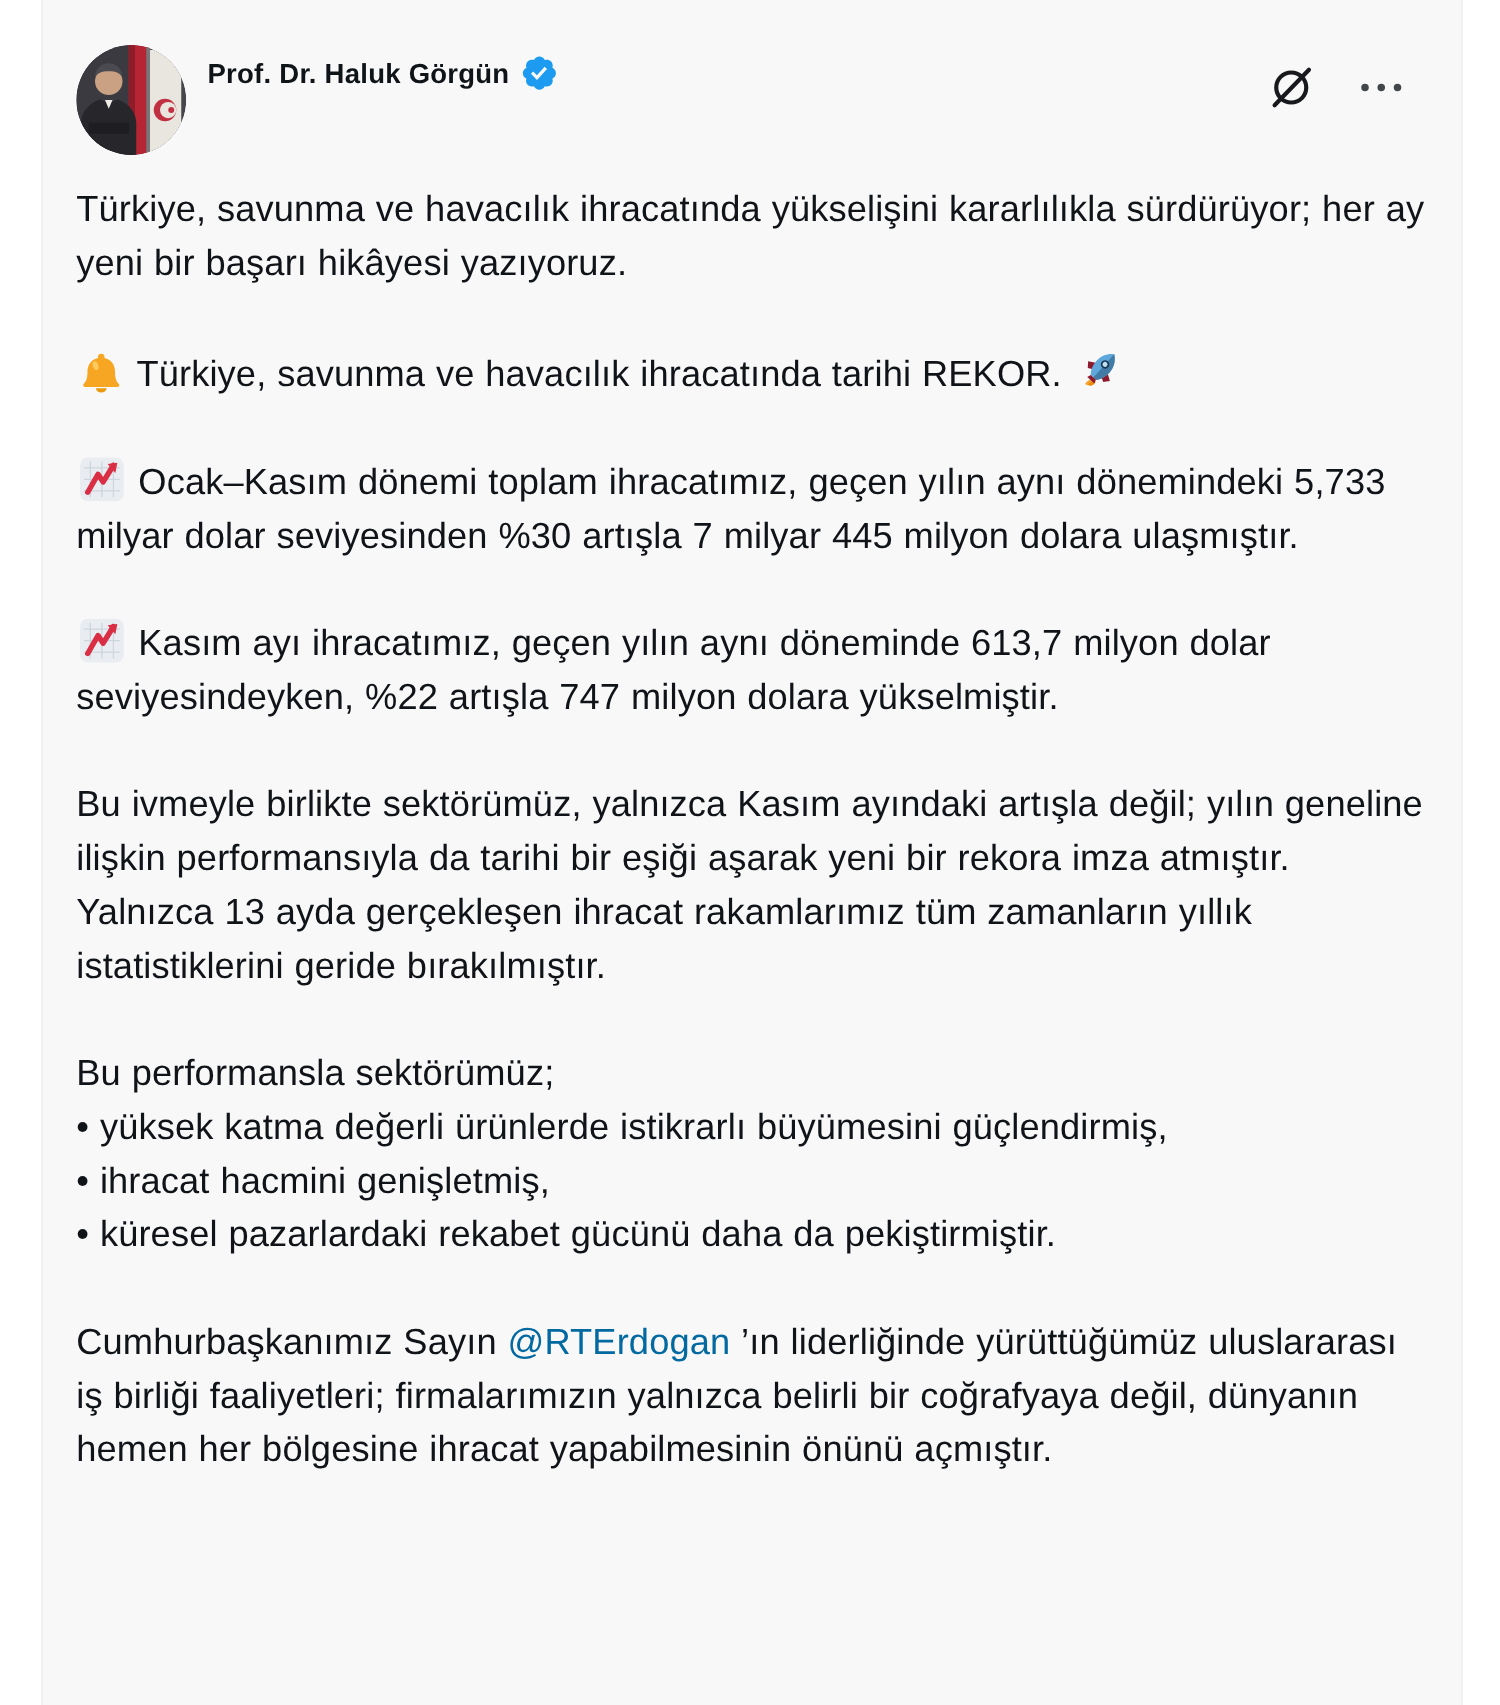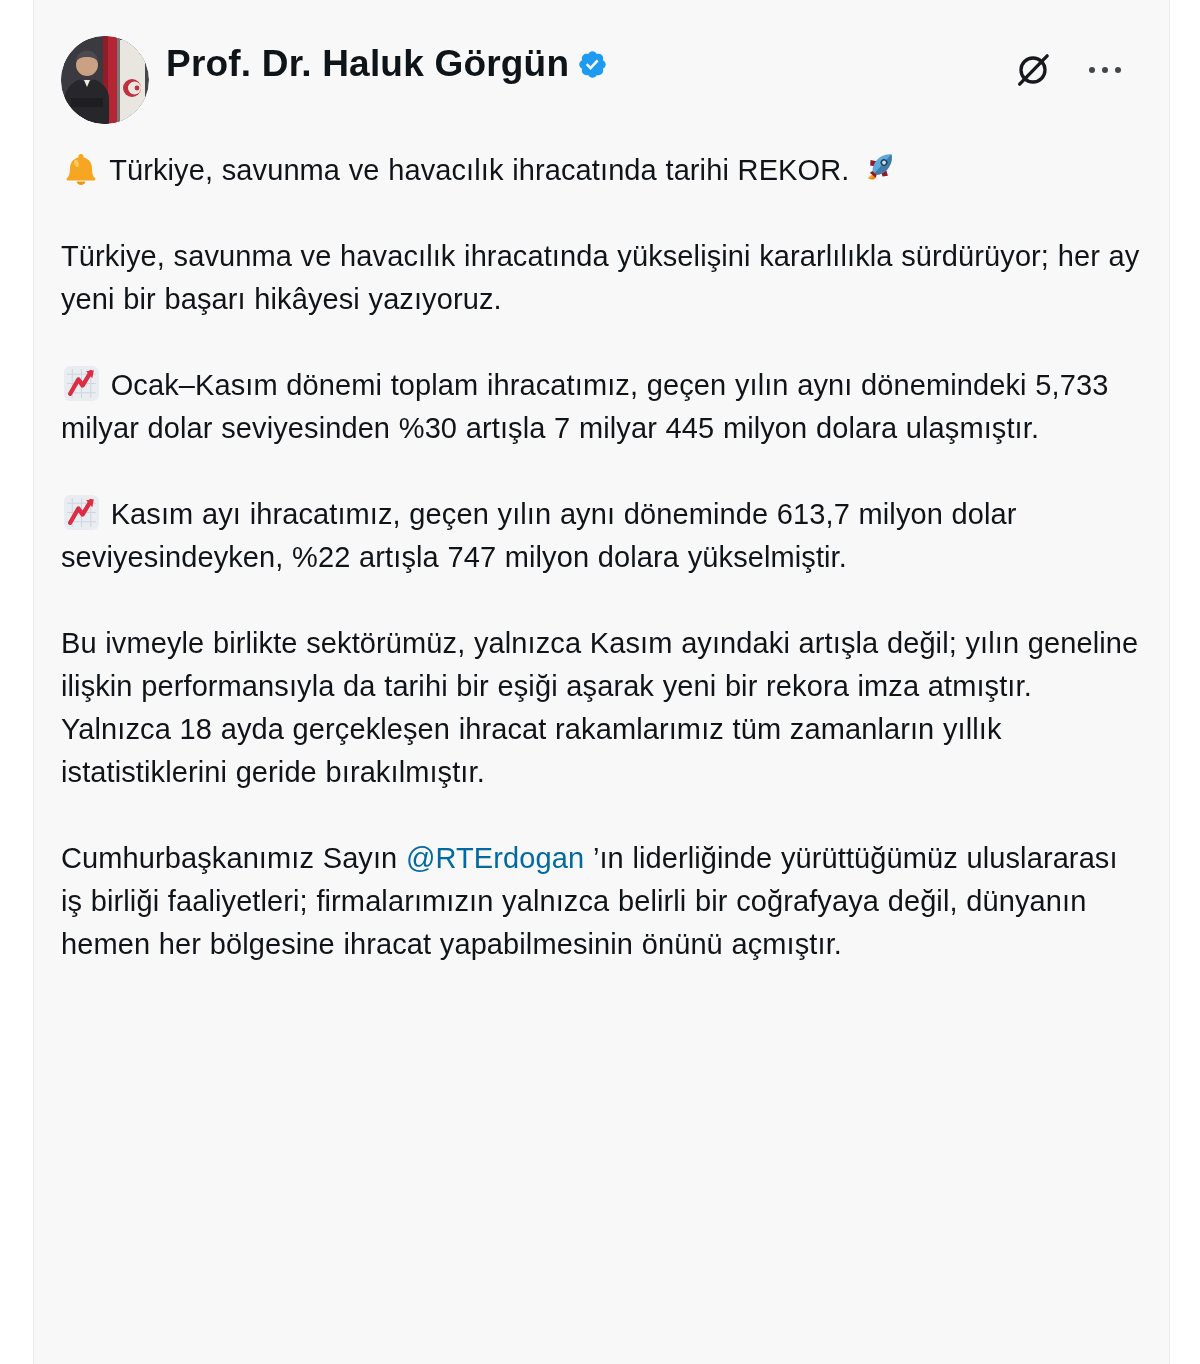--- a/index.html
+++ b/index.html
@@ -41,21 +41,21 @@
   .user-info {
     margin-left: 17px;
     padding-top: 7px;
   }
   .name-row {
     display: flex;
     align-items: center;
     gap: 8px;
   }
   .display-name {
-    font-size: 37px;
+    font-size: 22px;
     font-weight: bold;
     color: #0f1419;
     letter-spacing: 0.2px;
     cursor: pointer;
   }
   .verified-badge {
     width: 31px;
     height: 31px;
     display: inline-block;
   }
@@ -160,37 +160,37 @@
           <svg width="40" height="14" viewBox="0 0 40 14">
             <circle cx="7" cy="7" r="3" fill="#42464b"></circle>
             <circle cx="20" cy="7" r="3" fill="#42464b"></circle>
             <circle cx="33" cy="7" r="3" fill="#42464b"></circle>
           </svg>
         </button>
       </div>
     </div>
 
     <div class="tweet-body">
+        <p class="tweet-paragraph">Türkiye, savunma ve havacılık ihracatında yükselişini kararlılıkla sürdürüyor; her ay yeni bir başarı hikâyesi yazıyoruz.</p>
         <p class="tweet-paragraph"><svg class="inline-emoji" width="36" height="36" viewBox="0 0 36 36">
     <path fill="#f6a623" d="M18 3c1.5 0 2.6 1 2.6 2.4v1C25.8 7.5 29 11.7 29 17.2c0 6.5 1.6 8.6 3 9.8 1 .9.4 2.5-1 2.5H5c-1.4 0-2-1.6-1-2.5 1.4-1.2 3-3.3 3-9.8C7 11.7 10.2 7.5 15.4 6.4v-1C15.4 4 16.5 3 18 3z"></path>
     <path fill="#eb9a10" d="M18 34c-2.2 0-4-1.5-4.4-3.5h8.8C22 32.5 20.2 34 18 34z"></path>
     <ellipse fill="#ffc95c" cx="13.5" cy="12.5" rx="2.2" ry="3.6" transform="rotate(-18 13.5 12.5)"></ellipse>
   </svg> Türkiye, savunma ve havacılık ihracatında tarihi REKOR. <svg class="inline-emoji" width="40" height="40" viewBox="0 0 40 40">
     <g transform="rotate(42 20 20)">
       <path fill="#f4a32c" d="M20 30c-2 2.6-1.4 6.4-1.4 6.4s3-.4 4.6-2.6c1.2-1.7.8-4.4.8-4.4z"></path>
       <path fill="#e8890c" d="M21.5 31.5c-1 1.4-.8 3.6-.8 3.6s1.7-.3 2.6-1.5c.7-1 .4-2.5.4-2.5z"></path>
       <path fill="#8e1b2d" d="M13.5 18l-5.2 3.2 3.4 4.2 4.4-2.4zM26.5 18l5.2 3.2-3.4 4.2-4.4-2.4z"></path>
       <path fill="#5fa8dc" d="M20 3c4.6 3.2 7 8.3 7 13.6 0 4.7-1.7 9-4.2 11.4h-5.6C14.7 25.6 13 21.3 13 16.6 13 11.3 15.4 6.2 20 3z"></path>
       <path fill="#417ba6" d="M20 3c4.6 3.2 7 8.3 7 13.6 0 4.7-1.7 9-4.2 11.4H20z"></path>
       <circle cx="20" cy="14" r="3.4" fill="#1e3a52"></circle>
       <circle cx="20" cy="14" r="2" fill="#bfe0f2"></circle>
       <path fill="#8e1b2d" d="M17.2 28h5.6l1 3h-7.6z"></path>
     </g>
   </svg></p>
-        <p class="tweet-paragraph">Türkiye, savunma ve havacılık ihracatında yükselişini kararlılıkla sürdürüyor; her ay yeni bir başarı hikâyesi yazıyoruz.</p>
         <p class="tweet-paragraph"><svg class="inline-emoji" width="37" height="37" viewBox="0 0 36 36">
     <rect x="1" y="1" width="34" height="34" rx="6" fill="#e9edf1"></rect>
     <g stroke="#cdd6de" stroke-width="1">
       <line x1="9" y1="4" x2="9" y2="32"></line>
               <line x1="18" y1="4" x2="18" y2="32"></line>
               <line x1="27" y1="4" x2="27" y2="32"></line>
       <line x1="4" y1="9" x2="32" y2="9"></line>
               <line x1="4" y1="18" x2="32" y2="18"></line>
               <line x1="4" y1="27" x2="32" y2="27"></line>
     </g>
@@ -203,18 +203,19 @@
       <line x1="9" y1="4" x2="9" y2="32"></line>
               <line x1="18" y1="4" x2="18" y2="32"></line>
               <line x1="27" y1="4" x2="27" y2="32"></line>
       <line x1="4" y1="9" x2="32" y2="9"></line>
               <line x1="4" y1="18" x2="32" y2="18"></line>
               <line x1="4" y1="27" x2="32" y2="27"></line>
     </g>
     <path d="M7 28 L15 14 L19 20 L27 7" fill="none" stroke="#d92e44" stroke-width="4.2" stroke-linecap="round" stroke-linejoin="round"></path>
     <path d="M22.5 6 L30 5 L28.5 13 Z" fill="#d92e44"></path>
   </svg> Kasım ayı ihracatımız, geçen yılın aynı döneminde 613,7 milyon dolar seviyesindeyken, %22 artışla 747 milyon dolara yükselmiştir.</p>
-        <p class="tweet-paragraph">Bu ivmeyle birlikte sektörümüz, yalnızca Kasım ayındaki artışla değil; yılın geneline ilişkin performansıyla da tarihi bir eşiği aşarak yeni bir rekora imza atmıştır. Yalnızca 18 ayda gerçekleşen ihracat rakamlarımız tüm zamanların yıllık istatistiklerini geride bırakılmıştır.</p>
+        <p class="tweet-paragraph">Bu ivmeyle birlikte sektörümüz, yalnızca Kasım ayındaki artışla değil; yılın geneline ilişkin performansıyla da tarihi bir eşiği aşarak yeni bir rekora imza atmıştır. Yalnızca 13 ayda gerçekleşen ihracat rakamlarımız tüm zamanların yıllık istatistiklerini geride bırakılmıştır.</p>
+        <p class="tweet-paragraph">Bu performansla sektörümüz;<br>• yüksek katma değerli ürünlerde istikrarlı büyümesini güçlendirmiş,<br>• ihracat hacmini genişletmiş,<br>• küresel pazarlardaki rekabet gücünü daha da pekiştirmiştir.</p>
         <p class="tweet-paragraph">Cumhurbaşkanımız Sayın <a class="mention" href="#">@RTErdogan</a> ’ın liderliğinde yürüttüğümüz uluslararası iş birliği faaliyetleri; firmalarımızın yalnızca belirli bir coğrafyaya değil, dünyanın hemen her bölgesine ihracat yapabilmesinin önünü açmıştır.</p>
       </div>
 
   </div>
 </div>
 
 </body></html>

